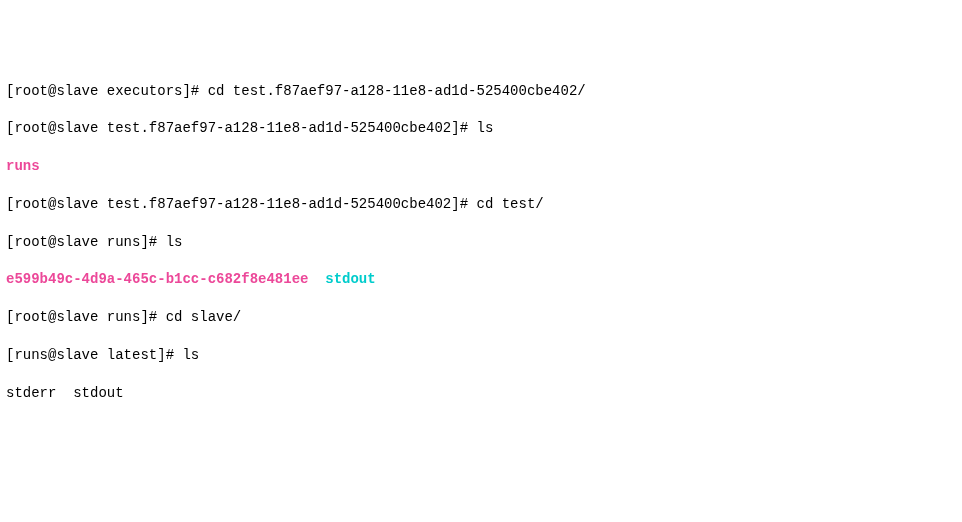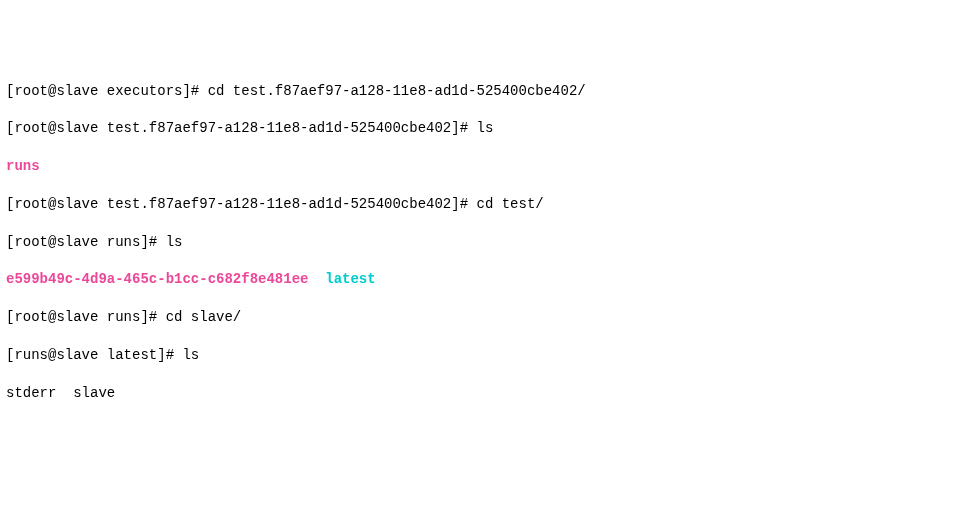--- a/index.html
+++ b/index.html
@@ -23,24 +23,24 @@
 </head>
 <body>
 
 
 
 <div class="line"><span>[root@slave executors]# </span><span>cd test.f87aef97-a128-11e8-ad1d-525400cbe402/</span></div>
 <div class="line"><span>[root@slave test.f87aef97-a128-11e8-ad1d-525400cbe402]# </span><span>ls</span></div>
 <div class="line"><span class="blue-dir">runs</span></div>
 <div class="line"><span>[root@slave test.f87aef97-a128-11e8-ad1d-525400cbe402]# </span><span>cd test/</span></div>
 <div class="line"><span>[root@slave runs]# </span><span>ls</span></div>
-<div class="line"><span class="blue-dir">e599b49c-4d9a-465c-b1cc-c682f8e481ee</span>  <span class="cyan-link">latest</span></div>
+<div class="line"><span class="blue-dir">e599b49c-4d9a-465c-b1cc-c682f8e481ee</span>  <span class="cyan-link">stdout</span></div>
 <div class="line"><span>[root@slave runs]# </span><span>cd slave/</span></div>
 <div class="line"><span>[runs@slave latest]# </span><span>ls</span></div>
-<div class="line"><span>stderr  slave</span></div>
+<div class="line"><span>stderr  stdout</span></div>
 <div class="gap"></div>
 
 
 
 
 
 
 
 
 

